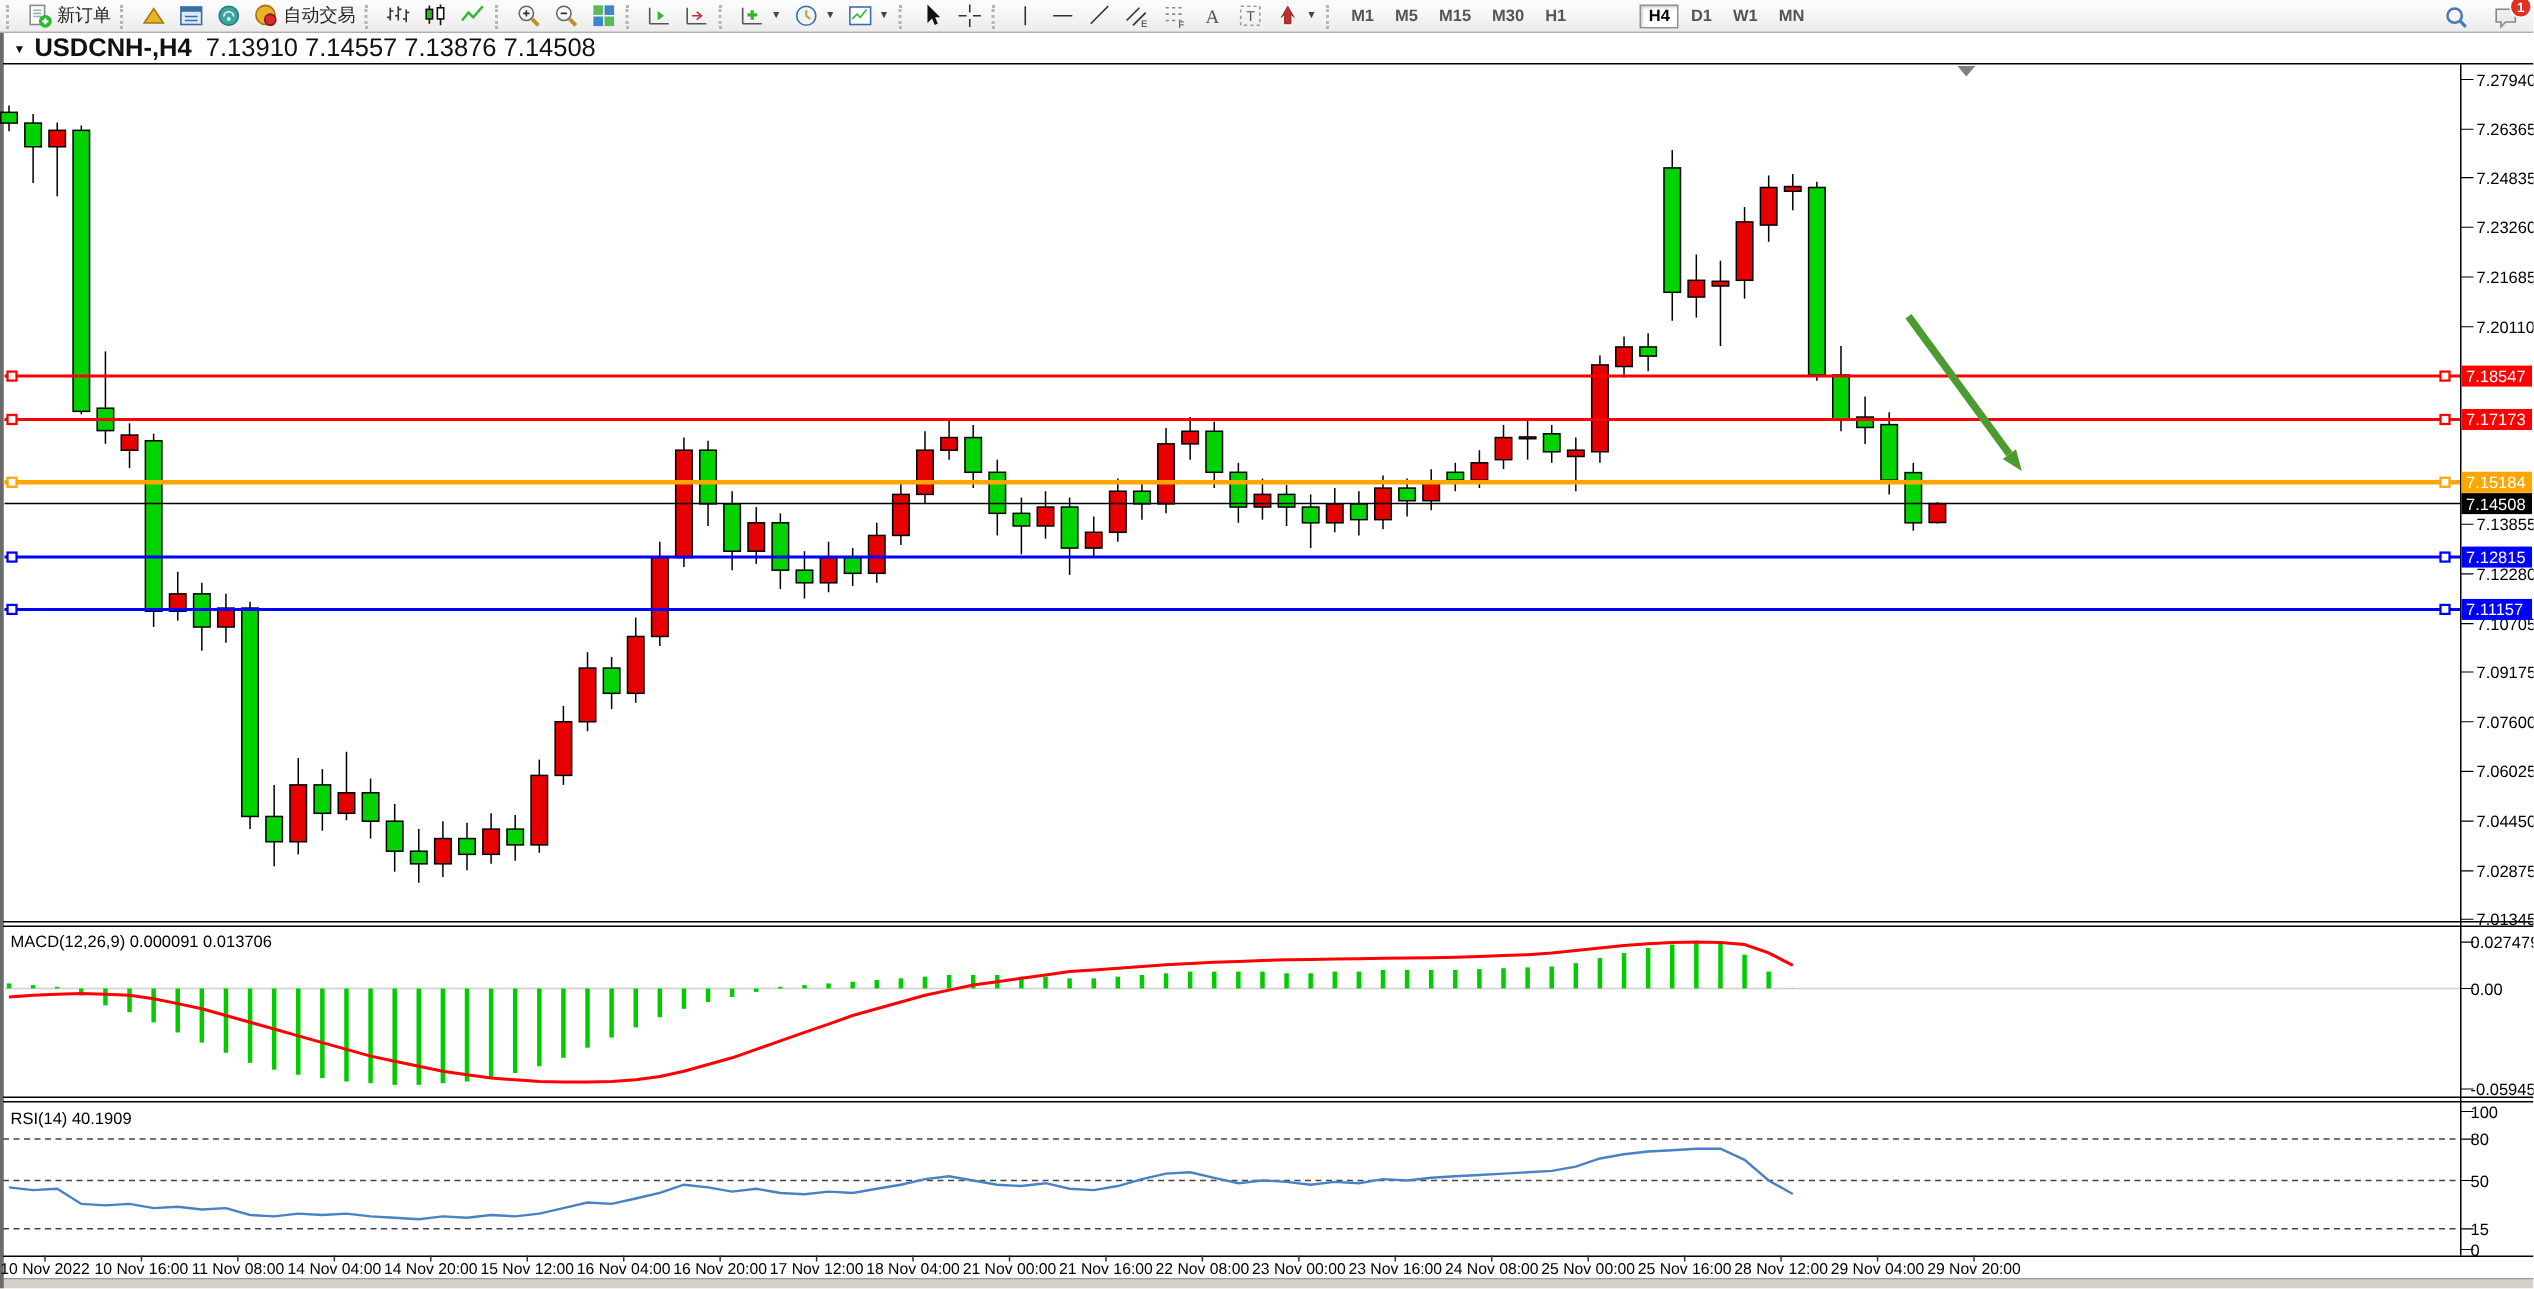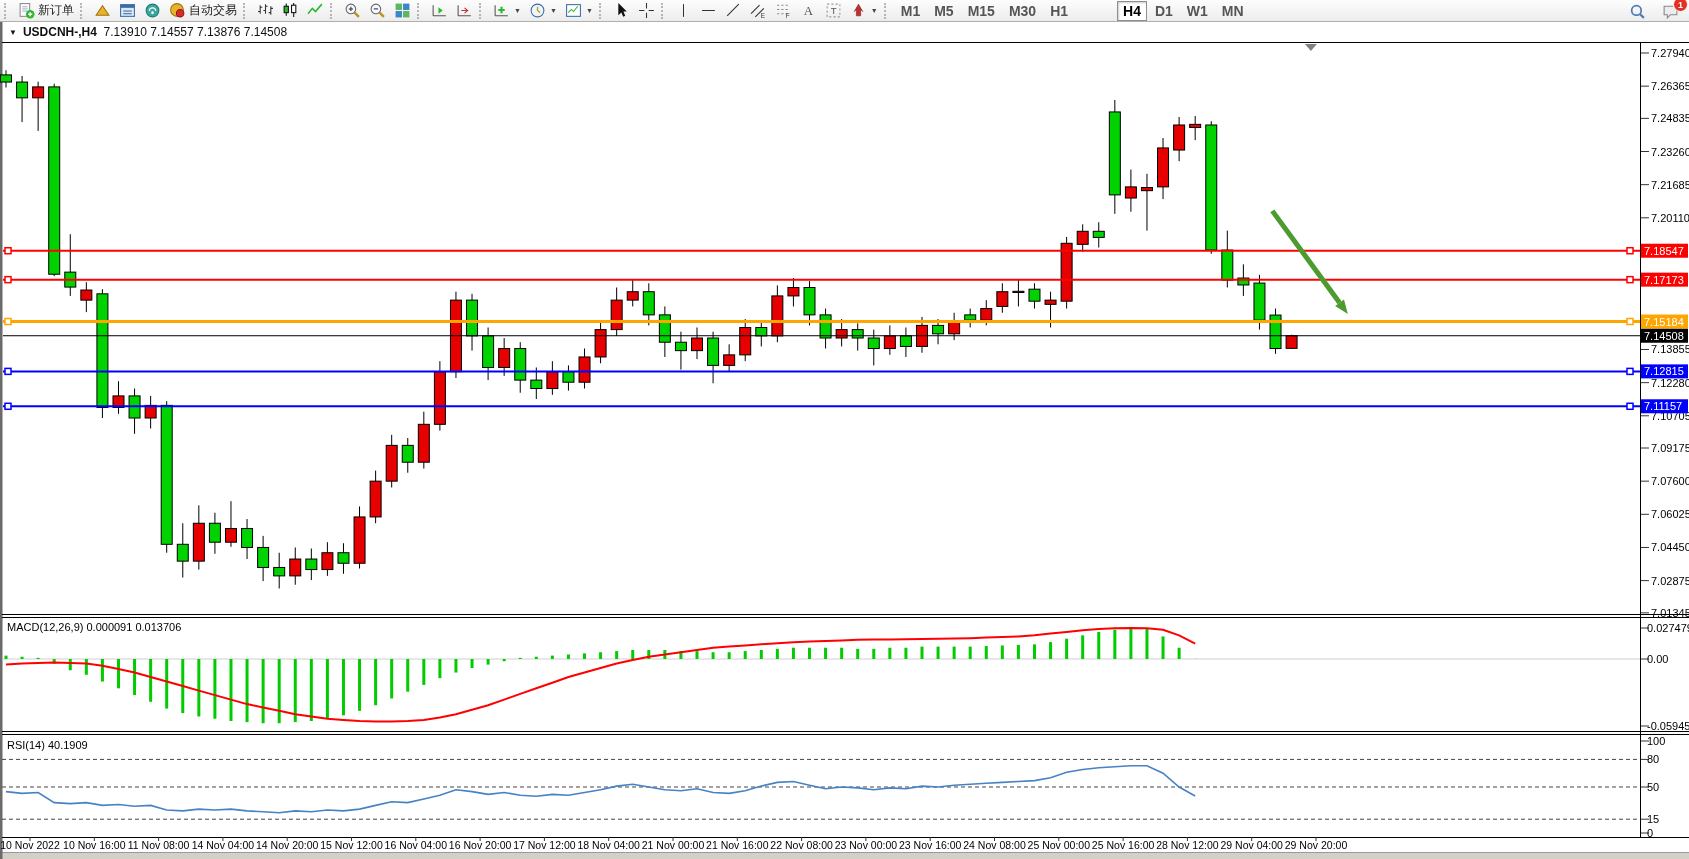--- a/index.html
+++ b/index.html
@@ -7,33 +7,33 @@
   #app{position:relative;width:1689px;height:859px;text-align:right;}
   
   #toolbar{position:absolute;left:0;top:0;width:1689px;height:22px;
     background:linear-gradient(#fdfdfd,#ececec);border-bottom:1px solid #b2afa9;
     display:flex;align-items:center;padding-left:2px;box-sizing:border-box;z-index:5;}
   .grip{width:4px;height:16px;border-left:2px dotted #b5b5b5;margin:0 4px 0 2px;}
   .tbtn{height:20px;display:flex;align-items:center;gap:3px;padding:0 3px;
     border:1px solid transparent;border-radius:2px;cursor:default;}
   .tbtn .lbl{font-size:12px;color:#222;white-space:nowrap;}
   .caret{font-size:7px;color:#444;margin-left:1px;}
-  .pbtn{font-size:14px;font-weight:bold;color:#555;padding:1px 5px;margin:0 1px;
+  .pbtn{font-size:11px;font-weight:bold;color:#555;padding:1px 5px;margin:0 1px;
     border:1px solid transparent;}
   .pbtn.active{background:#fff;border:1px solid #8f8f8f;color:#000;
     box-shadow:inset 1px 1px 2px #ccc;margin-left:42px;}
   #tb-right{position:absolute;right:6px;top:0;height:22px;display:flex;align-items:center;gap:8px;}
   .badge{position:absolute;top:-4px;right:-6px;background:#e33022;color:#fff;
     border-radius:50%;width:13px;height:13px;font-size:9px;font-weight:bold;
     display:flex;align-items:center;justify-content:center;border:1px solid #fff;}
   
   #chart-title{position:absolute;left:3px;top:23px;width:1637px;height:18px;background:#fff;
     display:flex;align-items:center;gap:6px;padding-left:6px;box-sizing:border-box;z-index:3;}
   #chart-title .tri{font-size:8px;color:#111;}
-  #chart-title .txt{font-size:12px;color:#111;}
+  #chart-title .txt{font-size:17px;color:#111;}
   #chart-svg{position:absolute;left:0;top:0;z-index:1;}
 </style>
 </head>
 <body>
 <div id="app">
 
   <div id="toolbar">
       <div class="grip"></div>
       <div class="tbtn">
         <svg width="17" height="17" viewBox="0 0 16 16">

